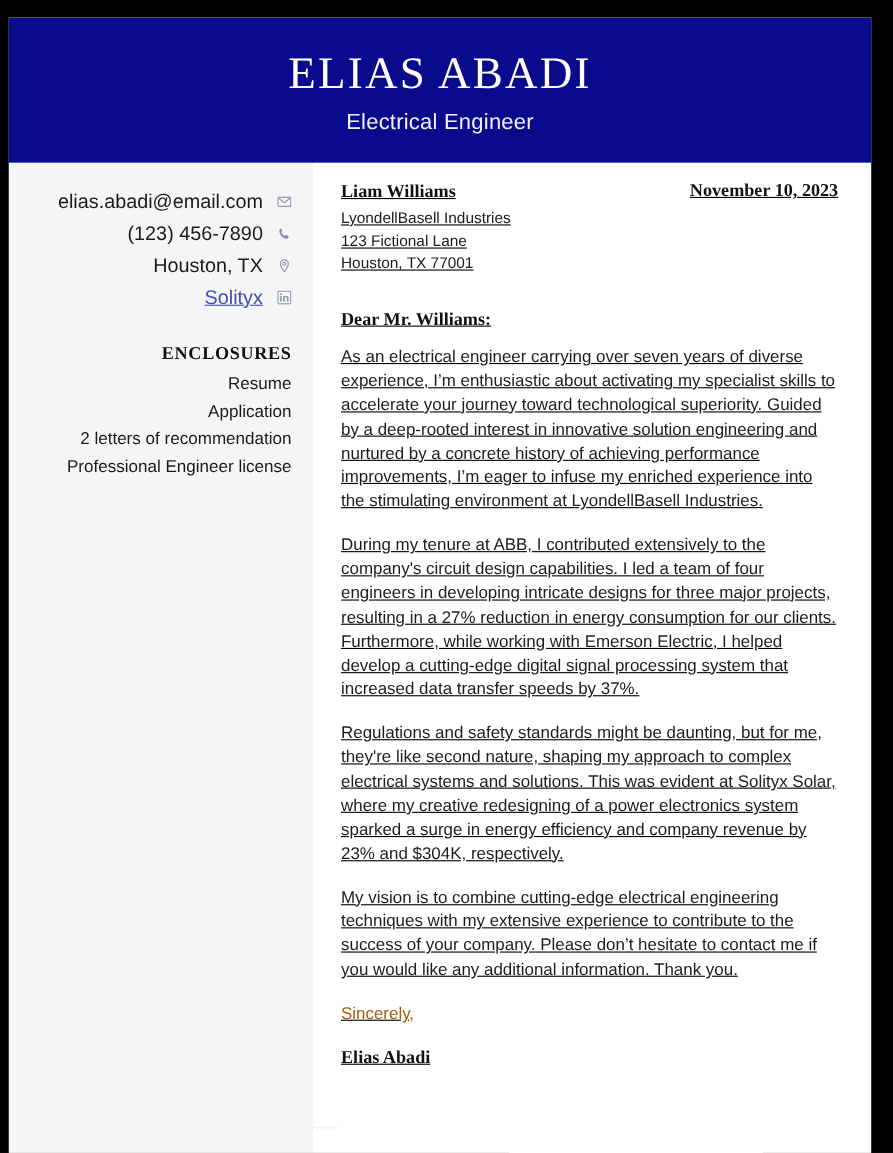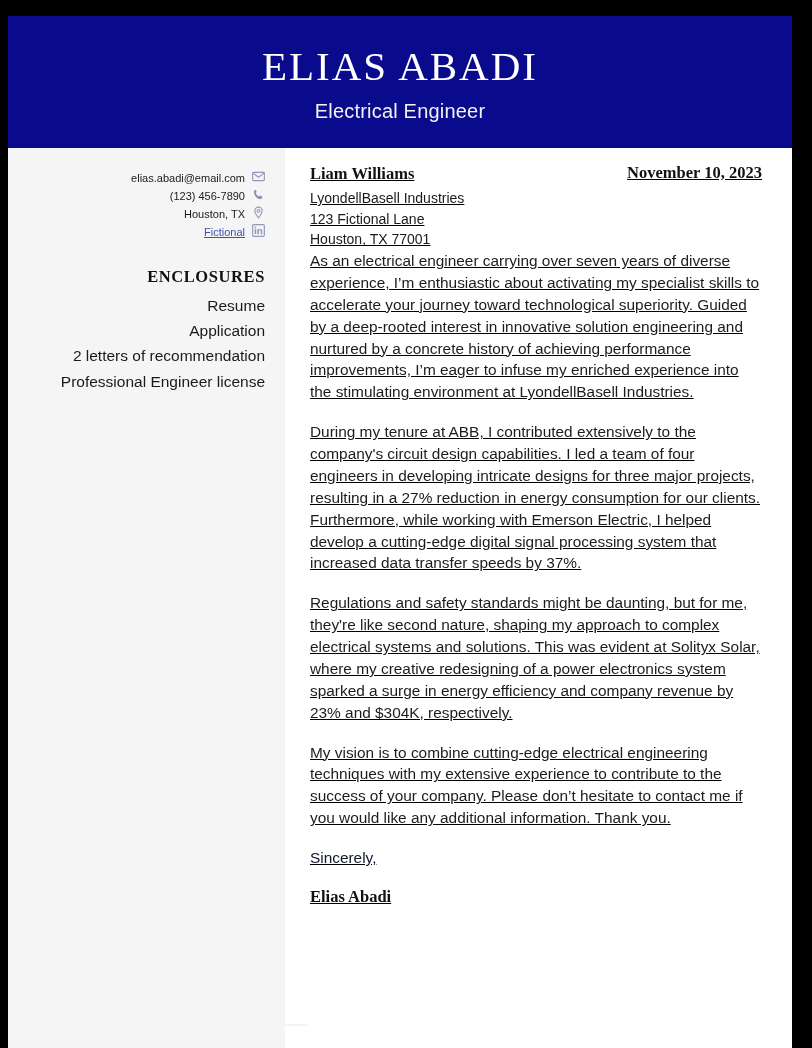--- a/index.html
+++ b/index.html
@@ -79,23 +79,24 @@
   }
 
   
   .contact-list {
     margin: 0;
     padding: 0;
     list-style: none;
   }
   .contact-item {
     display: flex;
+    align-items: center;
     justify-content: flex-end;
-    gap: 7px;
-    font-size: 11px;
+    gap: 13px;
+    font-size: 18px;
     color: #1a1a1a;
     line-height: 1.55;
     margin-bottom: 1px;
   }
   .contact-text { white-space: nowrap; }
   .contact-link {
     color: #3f4fb0;
     text-decoration: underline;
   }
   .ic {
@@ -167,21 +168,21 @@
   }
   .para {
     font-size: 15.4px;
     color: #1c1c1c;
     line-height: 1.42;
     margin: 0 0 18px 0;
     text-align: left;
   }
   .closing {
     font-size: 15.4px;
-    color: #0f172a;
+    color: #a16207;
     line-height: 1.42;
     margin: 0 0 18px 0;
   }
   .signature {
     font-family: "Liberation Serif", serif;
     font-weight: bold;
     font-size: 16.5px;
     color: #111111;
     margin: 0;
   }
@@ -233,21 +234,21 @@
           <span class="contact-text">Houston, TX</span>
           <span class="ic">
             <svg viewBox="0 0 16 16" width="13" height="13">
               <path d="M8 1.4c-2.5 0-4.5 2-4.5 4.4 0 3.3 4.5 8.8 4.5 8.8s4.5-5.5 4.5-8.8c0-2.4-2-4.4-4.5-4.4z" fill="none" stroke="#7b7fa8" stroke-width="1.4"></path>
               <circle cx="8" cy="5.9" r="1.7" fill="none" stroke="#7b7fa8" stroke-width="1.3"></circle>
             </svg>
           </span>
         </li>
 
         <li class="contact-item">
-          <a class="contact-text contact-link" href="#">Fictional</a>
+          <a class="contact-text contact-link" href="#">Solityx</a>
           <span class="ic">
             <svg viewBox="0 0 16 16" width="13" height="13">
               <rect x="0.8" y="0.8" width="14.4" height="14.4" rx="1.4" fill="none" stroke="#7b7fa8" stroke-width="1.4"></rect>
               <rect x="3.3" y="6.3" width="1.9" height="6.2" fill="#7b7fa8"></rect>
               <circle cx="4.25" cy="4.2" r="1.1" fill="#7b7fa8"></circle>
               <path d="M6.6 12.5V6.3h1.8v.9c.4-.7 1.1-1.1 2-1.1 1.5 0 2.3.9 2.3 2.7v3.7h-1.9V9.2c0-.9-.3-1.4-1-1.4-.8 0-1.3.5-1.3 1.5v3.2z" fill="#7b7fa8"></path>
             </svg>
           </span>
         </li>
 
@@ -268,20 +269,21 @@
       <div class="recipient-row">
         <div class="recipient-block">
           <div class="recipient-name">Liam Williams</div>
           <div class="recipient-line">LyondellBasell Industries</div>
           <div class="recipient-line">123 Fictional Lane</div>
           <div class="recipient-line">Houston, TX 77001</div>
         </div>
         <div class="letter-date">November 10, 2023</div>
       </div>
 
+      <div class="salutation">Dear Mr. Williams:</div>
 
       <p class="para">As an electrical engineer carrying over seven years of diverse experience, I’m enthusiastic about activating my specialist skills to accelerate your journey toward technological superiority. Guided by a deep-rooted interest in innovative solution engineering and nurtured by a concrete history of achieving performance improvements, I’m eager to infuse my enriched experience into the stimulating environment at LyondellBasell Industries.</p>
       <p class="para">During my tenure at ABB, I contributed extensively to the company's circuit design capabilities. I led a team of four engineers in developing intricate designs for three major projects, resulting in a 27% reduction in energy consumption for our clients. Furthermore, while working with Emerson Electric, I helped develop a cutting-edge digital signal processing system that increased data transfer speeds by 37%.</p>
       <p class="para">Regulations and safety standards might be daunting, but for me, they're like second nature, shaping my approach to complex electrical systems and solutions. This was evident at Solityx Solar, where my creative redesigning of a power electronics system sparked a surge in energy efficiency and company revenue by 23% and $304K, respectively.</p>
       <p class="para">My vision is to combine cutting-edge electrical engineering techniques with my extensive experience to contribute to the success of your company. Please don’t hesitate to contact me if you would like any additional information. Thank you.</p>
 
       <div class="closing">Sincerely,</div>
       <div class="signature">Elias Abadi</div>
 
       <div class="footer-rule"></div>

